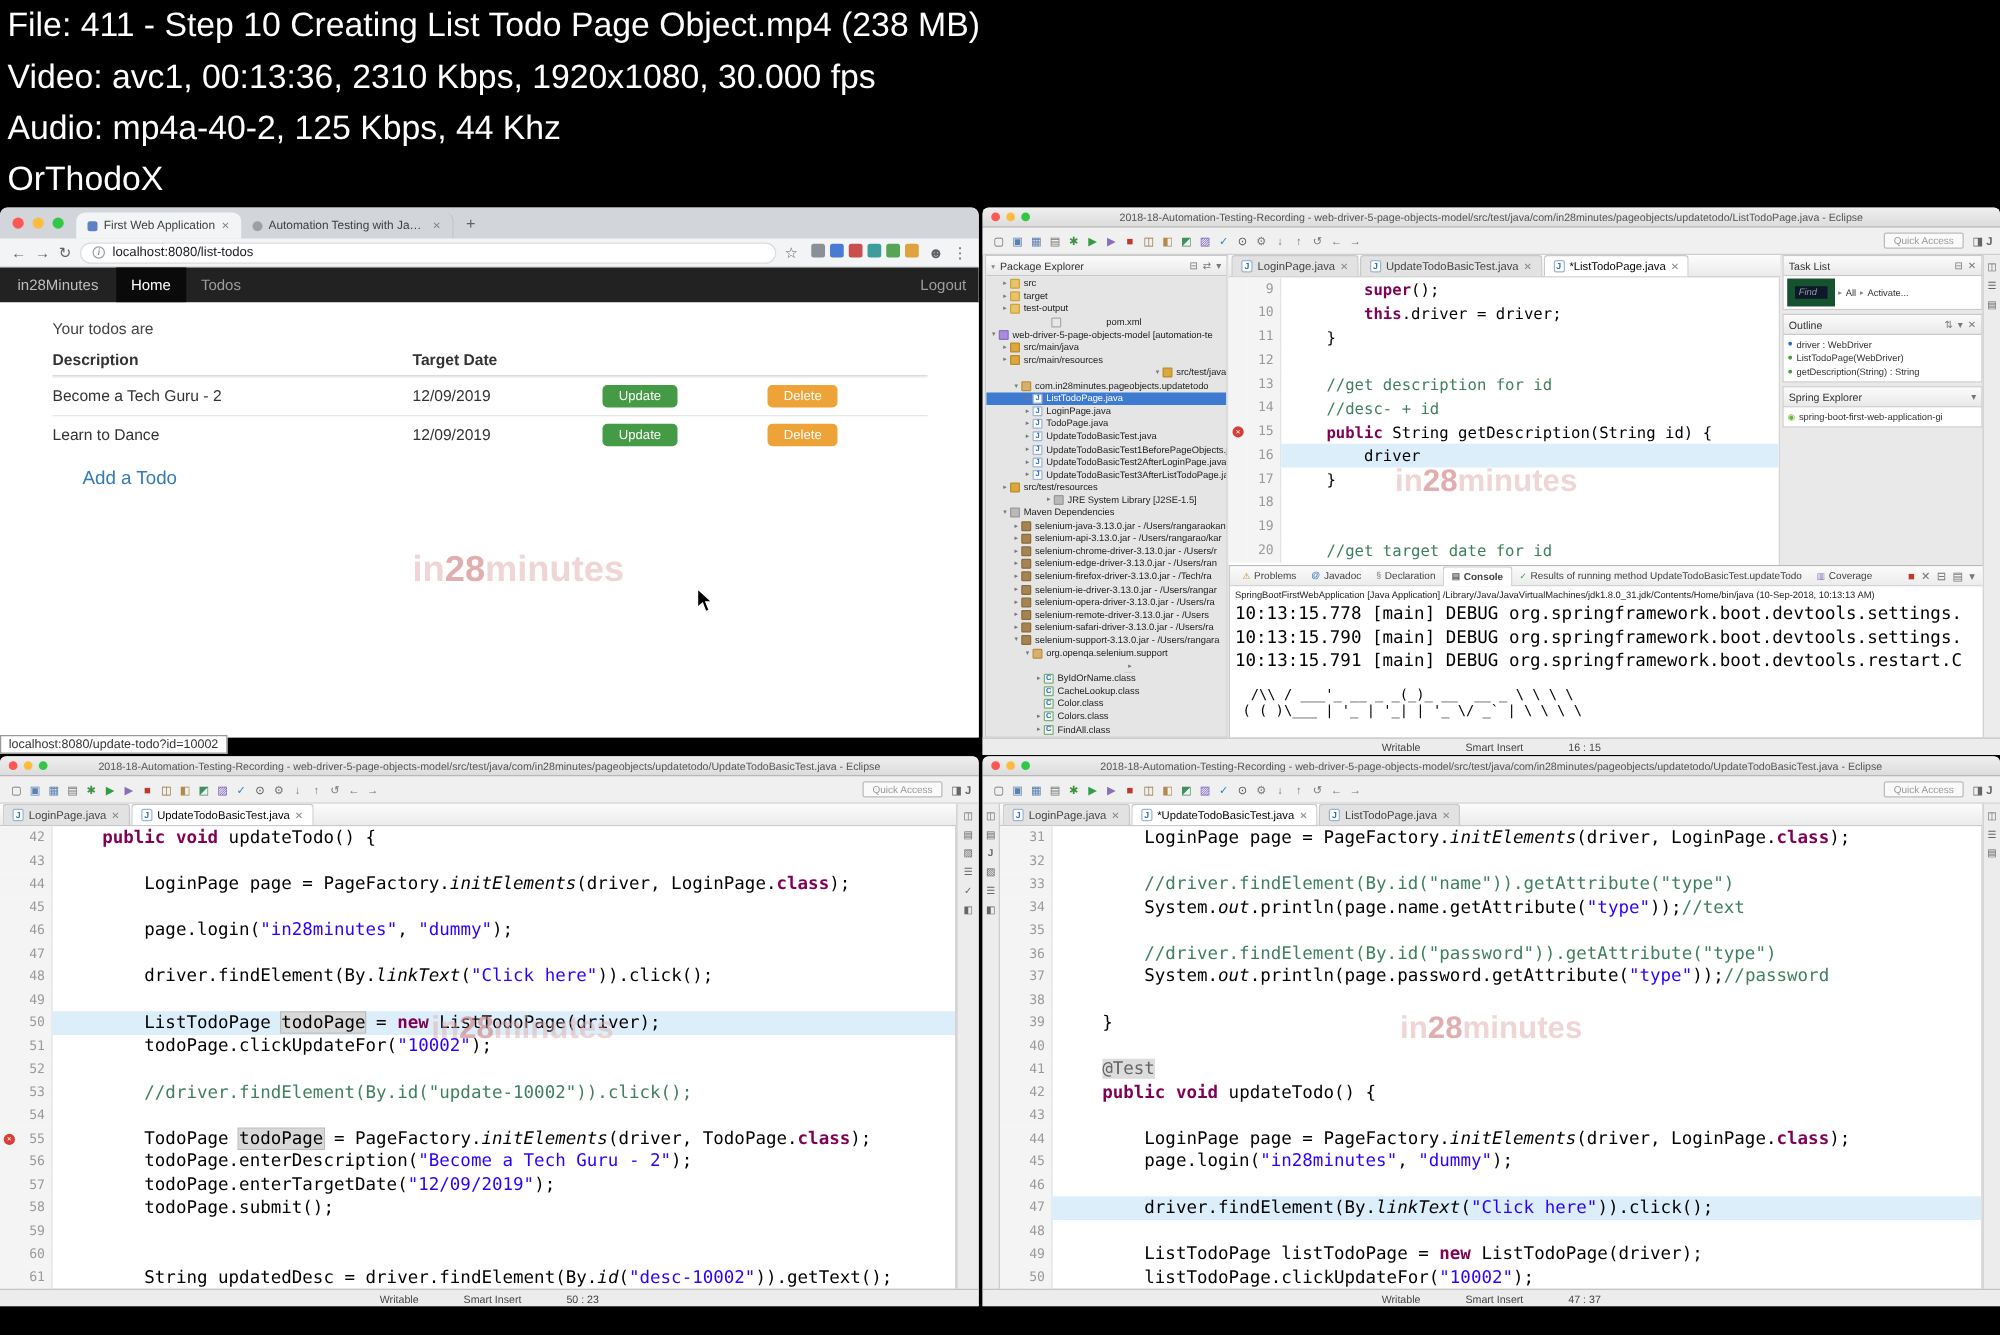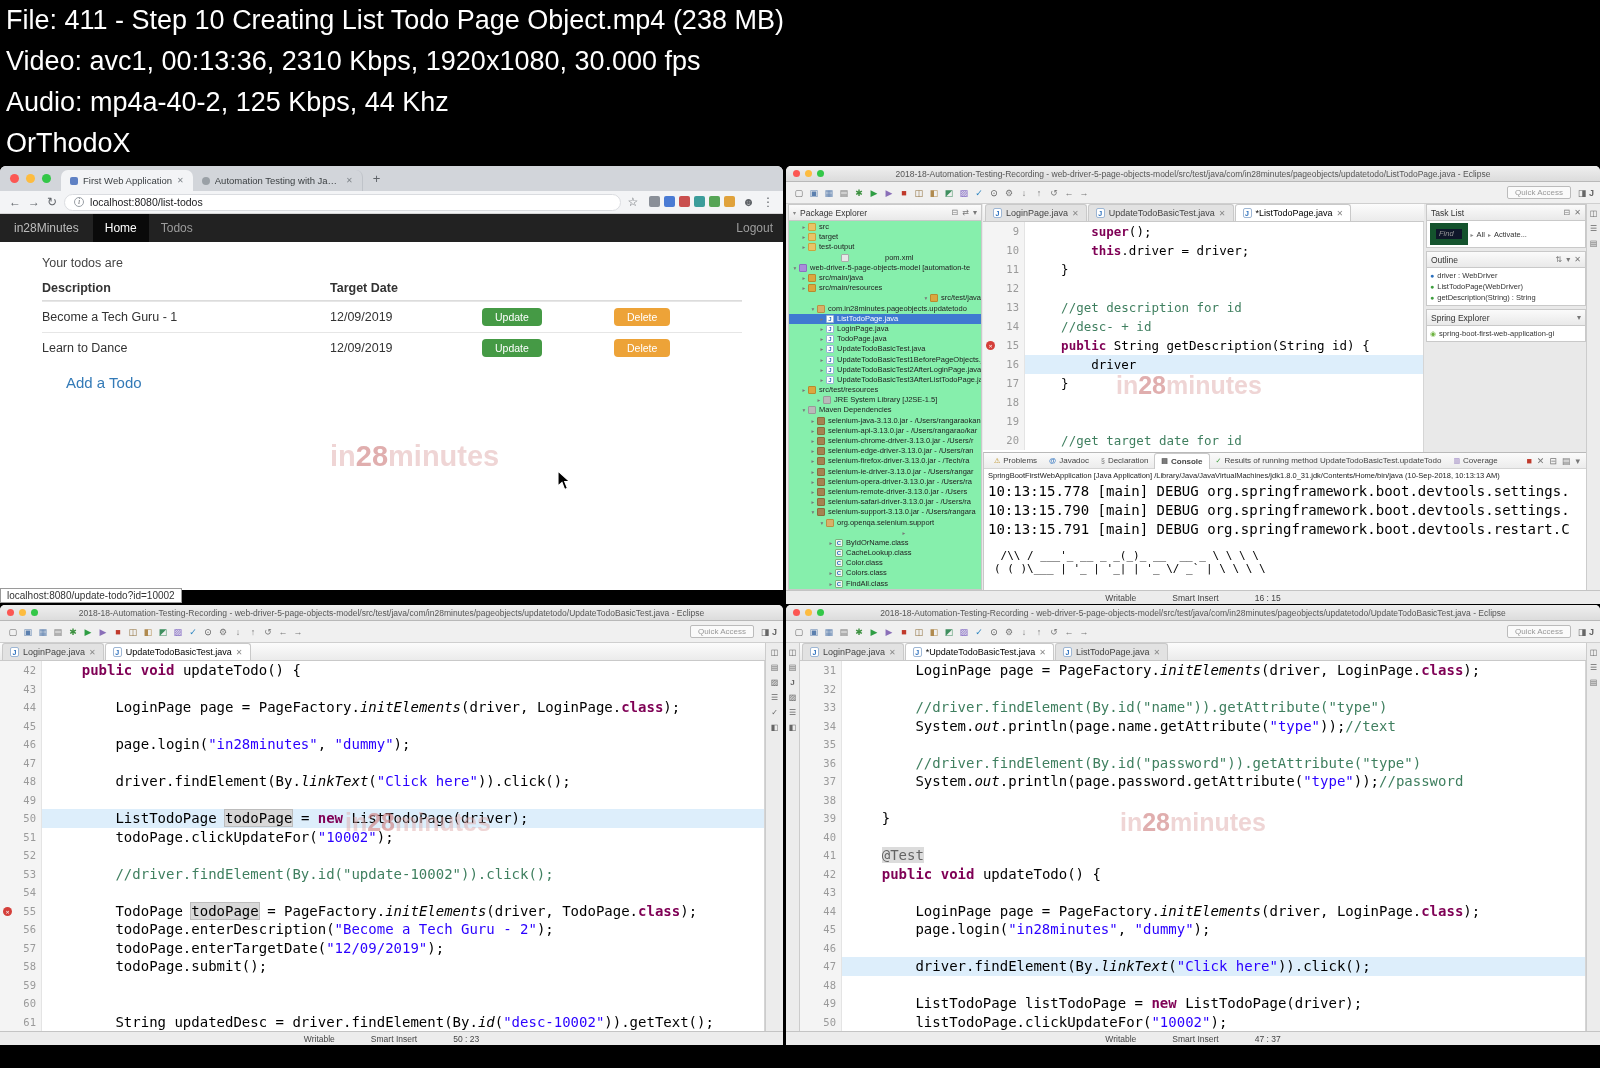--- a/index.html
+++ b/index.html
@@ -87,21 +87,21 @@
 .str{color:#2a00ff}
 .cm{color:#3f7f5f}
 .ann{color:#646464;background:#dcdcdc}
 .sti{font-style:italic}
 .occ{background:#d8d8d8;outline:1px solid #bdbdbd}
 
 
 .pkgx{position:absolute;left:2px;top:38px;width:194px;bottom:14px;background:#fff;border:1px solid #c9c9c9}
 .vhead{height:16px;display:flex;align-items:center;background:linear-gradient(#fbfbfb,#e9e9e9);border-bottom:1px solid #c9c9c9;padding:0 4px;gap:4px;font-size:8.5px;color:#333;white-space:nowrap;overflow:hidden}
 .vicons{margin-left:auto;color:#777;font-size:8px;display:flex;gap:4px}
-.tree{height:calc(100% - 16px);overflow:hidden;background:#86efac;padding-top:1px}
+.tree{height:calc(100% - 16px);overflow:hidden;background:#e5e5e5;padding-top:1px}
 .ti{display:flex;align-items:center;height:10.2px;line-height:10px;font-size:7.5px;color:#222;white-space:nowrap;overflow:hidden}
 .ti .car{width:8px;color:#777;font-size:5.5px;text-align:center;flex:none}
 .treeico{width:8px;height:8px;border-radius:1px;margin:0 3px 0 0;flex:none;font-size:6px;line-height:7px;text-align:center;font-weight:bold;color:#2a6fbd}
 .ti.sel{background:#3f7ad1;color:#fff}
 .rpanels{position:absolute;left:640px;top:38px;width:160px;bottom:152px}
 .vpanel{border:1px solid #c9c9c9;background:#f3f3f3;margin-bottom:3px}
 .tbody{background:#fff;min-height:14px;padding:2px 3px;font-size:7.5px;color:#333}
 .findrow{display:flex;align-items:center;gap:3px;white-space:nowrap}
 .findbox{border:6px solid #14532d;background:#0f172a;color:#999;font-style:italic;padding:0 8px 1px 3px;font-size:7.5px}
 .caret-s{color:#888;font-size:6px}
@@ -190,21 +190,21 @@
     <div class="bcontent">
       <div class="heading">Your todos are</div>
       <div class="ttable" id="todo-table">
           <div class="trow thead">
             <span>Description</span>
             <span>Target Date</span>
             <span></span>
             <span></span>
           </div>
           <div class="trow">
-            <span>Become a Tech Guru - 1</span>
+            <span>Become a Tech Guru - 2</span>
             <span>12/09/2019</span>
             <button class="btn update">Update</button>
             <button class="btn delete">Delete</button>
           </div>
           <div class="trow">
             <span>Learn to Dance</span>
             <span>12/09/2019</span>
             <button class="btn update">Update</button>
             <button class="btn delete">Delete</button>
           </div>
@@ -342,21 +342,21 @@
           <div class="ti" style="padding-left: 29px;">
             <span class="car">▸</span>
             <span class="treeico" style="background:#ffffff;border:1px solid #9ab6d4">J</span>
             <span>UpdateTodoBasicTest3AfterListTodoPage.ja</span>
           </div>
           <div class="ti" style="padding-left: 11px;">
             <span class="car">▸</span>
             <span class="treeico" style="background:#dba83f;border:1px solid #b98a2e"></span>
             <span>src/test/resources</span>
           </div>
-          <div class="ti" style="padding-left: 26px;">
+          <div class="ti" style="padding-left: 26px; margin-left: 20px;">
             <span class="car">▸</span>
             <span class="treeico" style="background:#b9b9b9;border:1px solid #999999"></span>
             <span>JRE System Library [J2SE-1.5]</span>
           </div>
           <div class="ti" style="padding-left: 11px;">
             <span class="car">▾</span>
             <span class="treeico" style="background:#b9b9b9;border:1px solid #999999"></span>
             <span>Maven Dependencies</span>
           </div>
           <div class="ti" style="padding-left: 20px;">

